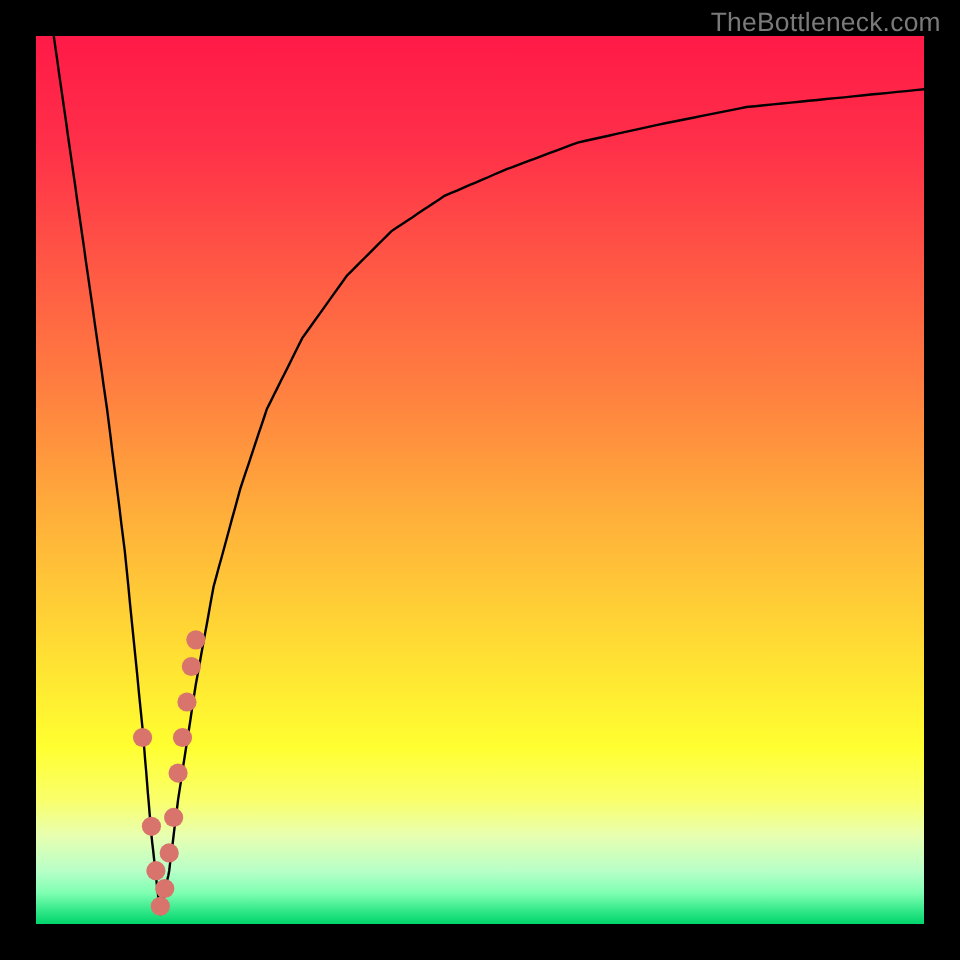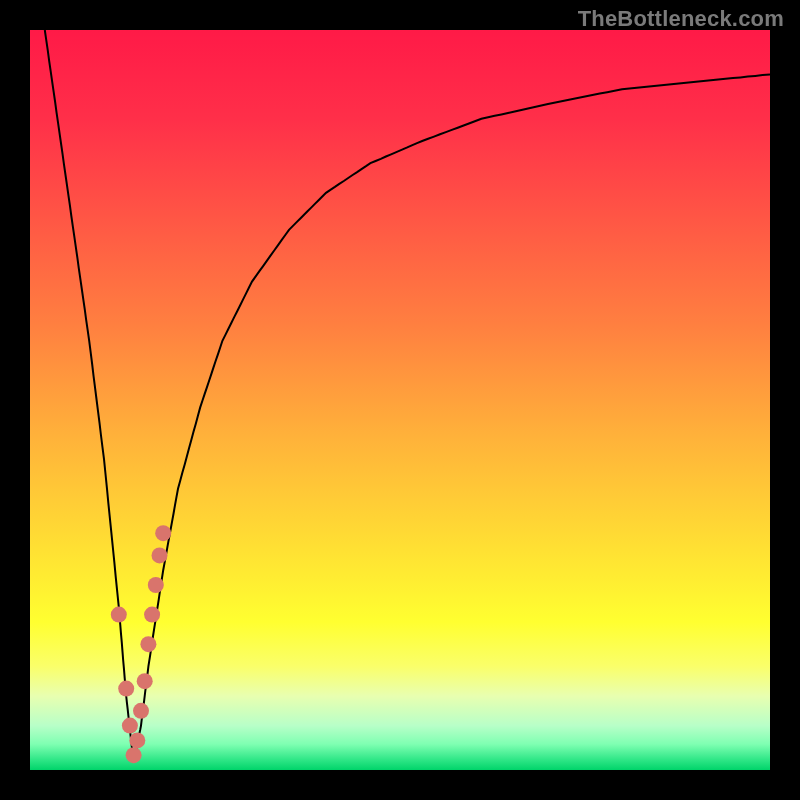--- a/index.html
+++ b/index.html
@@ -28,21 +28,21 @@
   .gradient {
     position: absolute;
     inset: 0;
   }
   .watermark {
     position: absolute;
     top: 6px;
     right: 16px;
     color: #7a7a7a;
     font-size: 22px;
-    font-weight: 700;
+    font-weight: 400;
     letter-spacing: 0.2px;
   }
   svg.curve {
     position: absolute;
     inset: 0;
   }
 </style>
 </head>
 <body>
 <div class="outer">

